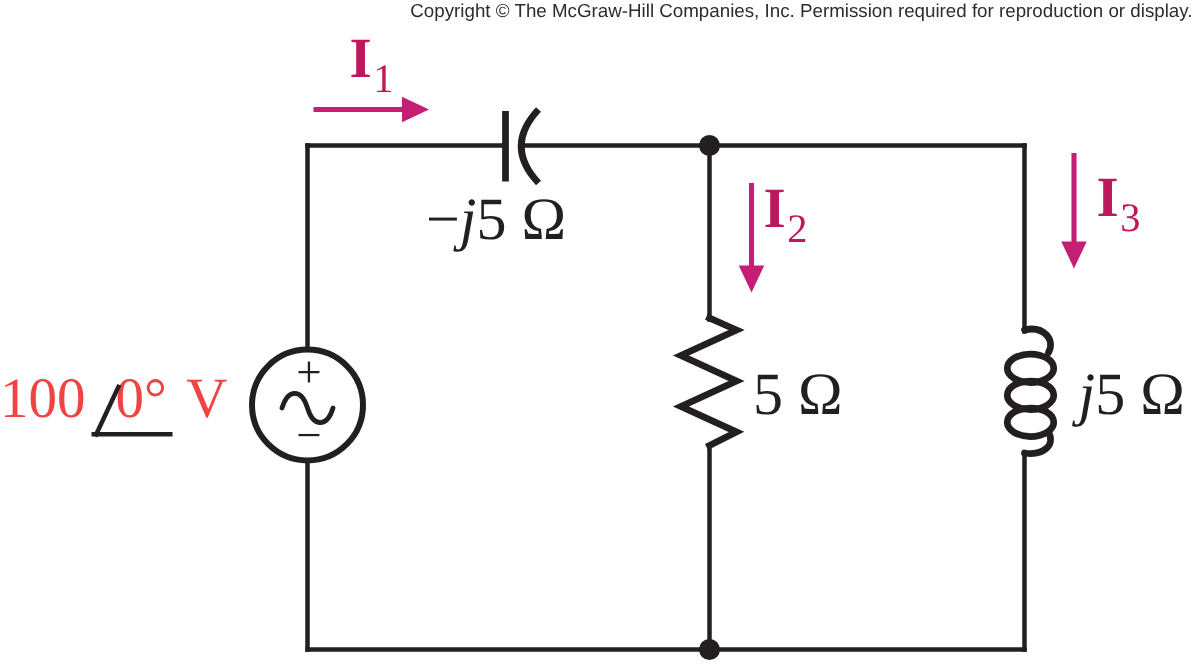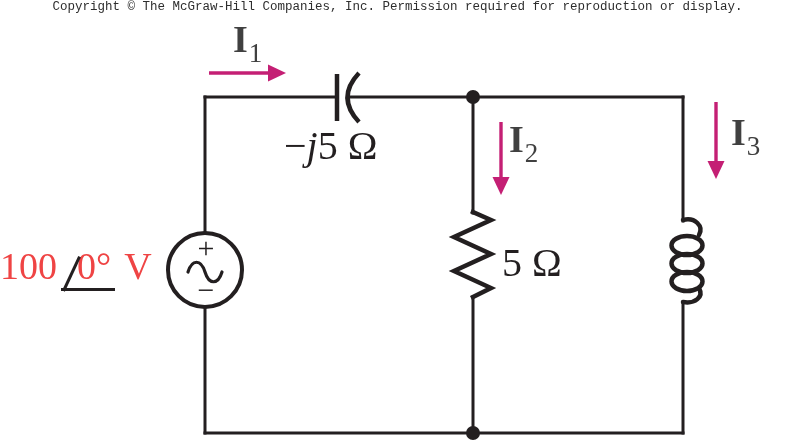--- a/index.html
+++ b/index.html
@@ -4,31 +4,31 @@
 <style>
   html,body { margin:0; padding:0; background:#ffffff; }
   .stage {
     position:relative; width:795px; height:446px;
     background:#ffffff; overflow:hidden;
     font-family:"Liberation Serif", serif;
     color:#231f20;
   }
   .copyright {
     position:absolute; top:1px; left:0; right:0;
-    text-align:center;
-    font-family:Liberation Mono, monospace;
+    text-align:right;
+    font-family:Liberation Sans, sans-serif;
     font-size:12.5px; color:#2d2d2d; line-height:1.1;
   }
   .imp-label {
     position:absolute; font-size:40px; line-height:1; white-space:nowrap;
     color:#231f20;
   }
   .it { font-style:italic; }
   .current-label {
-    position:absolute; color:#404040; line-height:1; white-space:nowrap;
+    position:absolute; color:#be185d; line-height:1; white-space:nowrap;
     font-weight:bold; font-size:38px;
   }
   .cur-sub { font-size:27px; font-weight:normal; vertical-align:-10px; margin-left:1px; }
   .source-label {
     position:absolute; left:0px; top:247px; width:158px;
     font-size:38px; line-height:1; white-space:nowrap; color:#ef4444;
   }
   .angle {
     position:relative; display:inline-block; margin-left:4px;
     padding:0 4px 3px 16px;
@@ -105,20 +105,23 @@
   </div>
 
   <div class="imp-label" style="left:284px; top:126px;text-align:right;">
     <span>−</span><span class="it">j</span><span>5 Ω</span>
   </div>
 
   <div class="imp-label" style="left:502px; top:243px;">
     <span>5 Ω</span>
   </div>
 
+  <div class="imp-label" style="left:719px; top:243px;">
+    <span class="it">j</span><span>5 Ω</span>
+  </div>
 
   <div class="current-label" style="left:233px; top:20px;">
     <span>I</span><span class="cur-sub">1</span>
   </div>
 
   <div class="current-label" style="left:509px; top:120px;">
     <span>I</span><span class="cur-sub">2</span>
   </div>
 
   <div class="current-label" style="left:731px; top:113px;">

